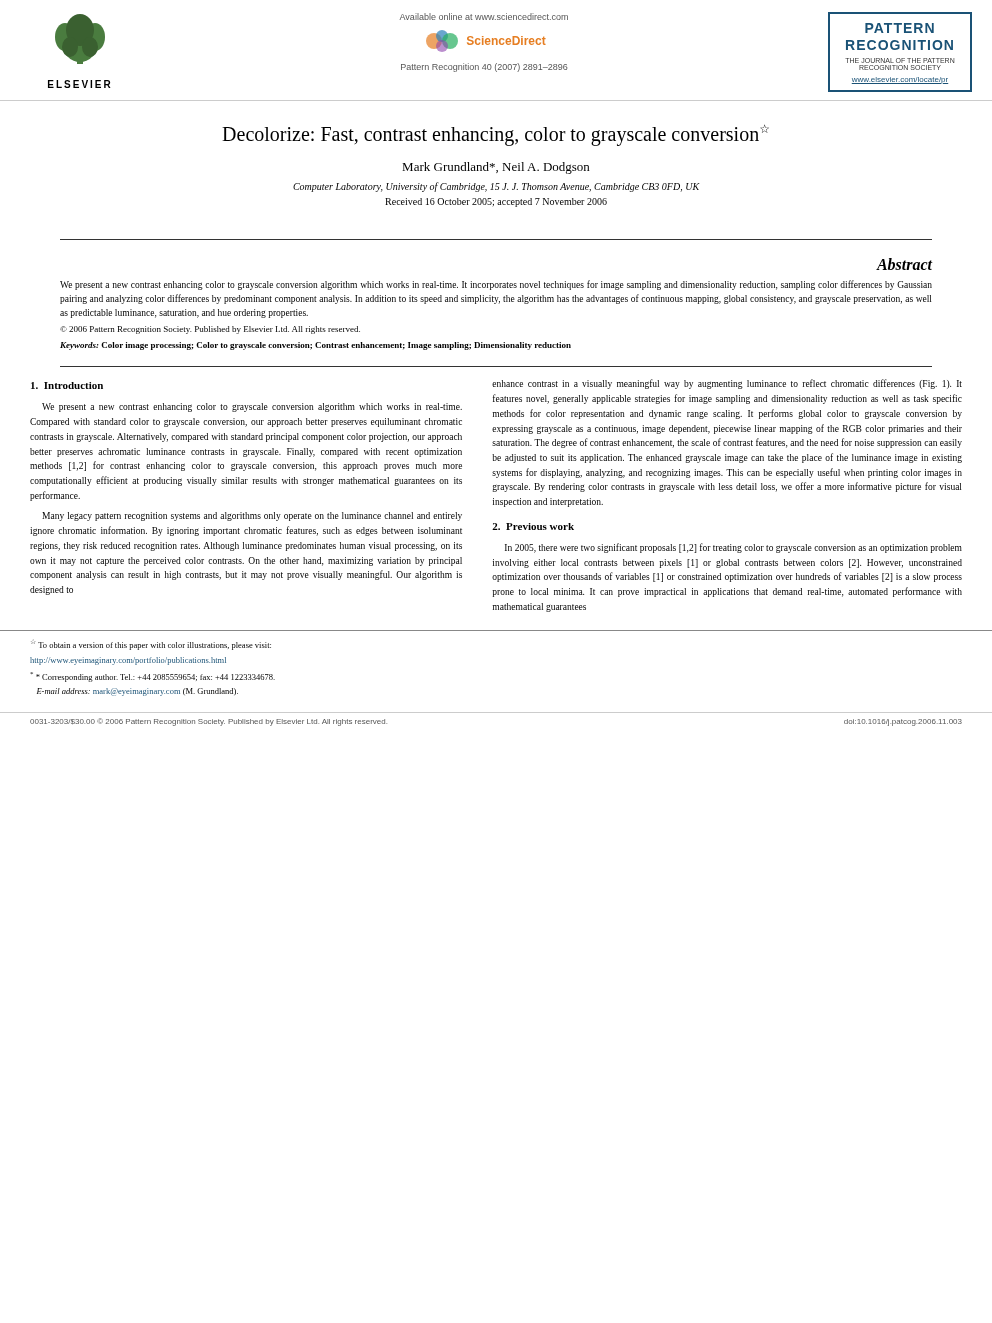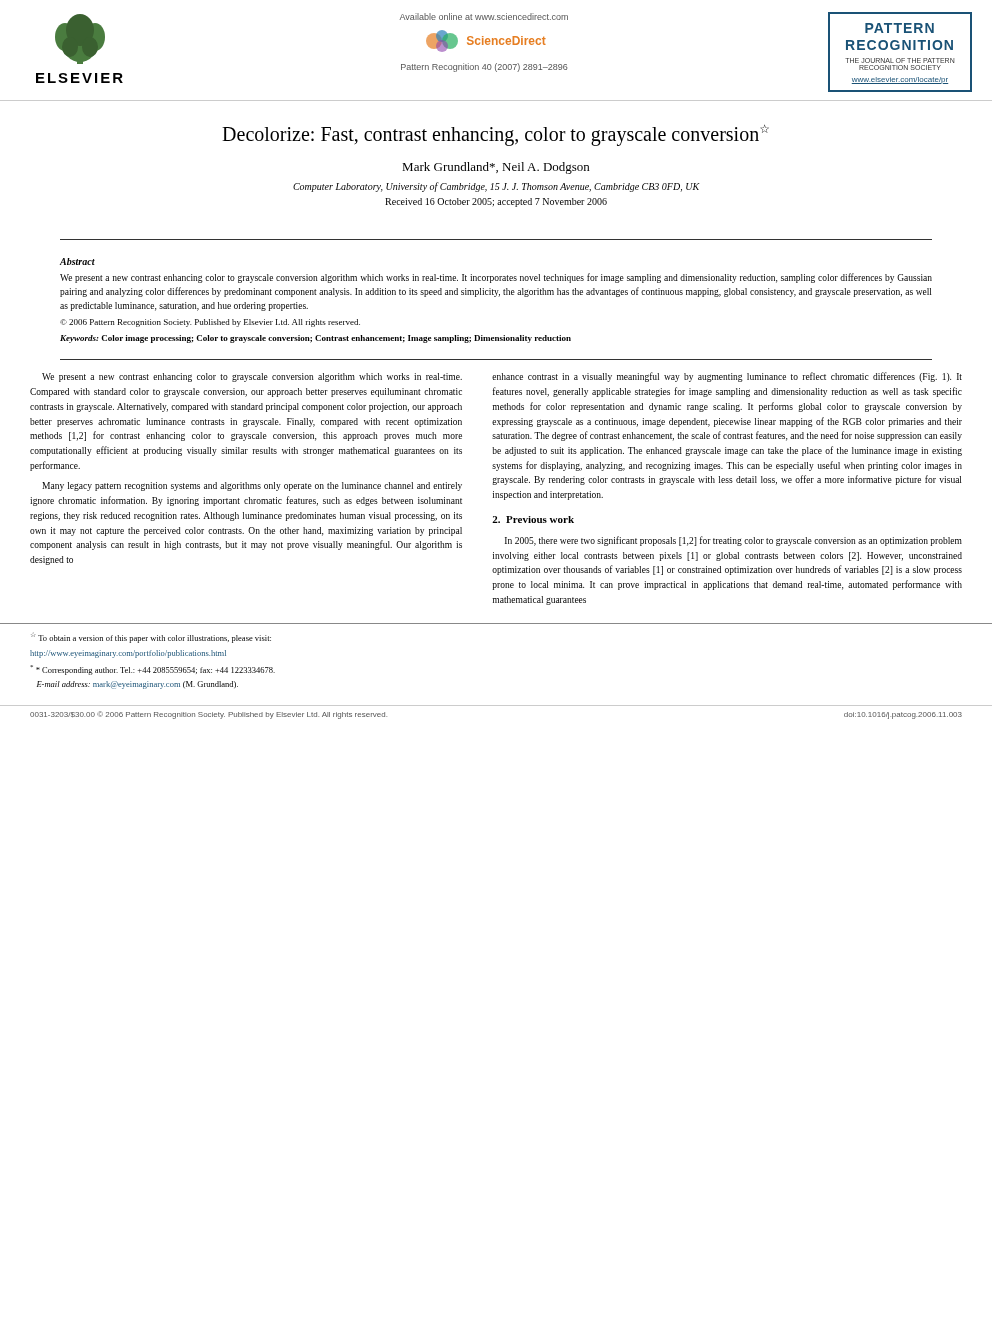--- a/index.html
+++ b/index.html
@@ -32,24 +32,24 @@
     .elsevier-logo {
       display: flex;
       flex-direction: column;
       align-items: center;
     }
     .elsevier-tree {
       width: 60px;
       height: 55px;
     }
     .elsevier-text {
-      font-size: 15px;
+      font-size: 10px;
       font-family: Arial, sans-serif;
       letter-spacing: 2px;
-      margin-top: 2px;
+      margin-top: 12px;
       font-weight: bold;
     }
     .header-center {
       display: flex;
       flex-direction: column;
       align-items: center;
       flex: 1;
     }
     .available-online {
       font-size: 9px;
@@ -140,24 +140,25 @@
     .divider {
       border: none;
       border-top: 1px solid #333;
       margin: 8px 60px;
     }
     
     .abstract-section {
       padding: 8px 60px;
     }
     .abstract-title {
-      font-size: 10px;
+      font-size: 16px;
       font-weight: bold;
       font-style: italic;
       margin-bottom: 4px;
+      text-align: right;
     }
     .abstract-text {
       font-size: 9.5px;
       text-align: justify;
       line-height: 1.5;
     }
     .copyright {
       font-size: 9px;
       margin-top: 4px;
     }
@@ -297,20 +298,24 @@
       <span style="font-weight:bold;font-style:italic;">Keywords:</span>
       <span> Color image processing; Color to grayscale conversion; Contrast enhancement; Image sampling; Dimensionality reduction</span>
     </div>
   </div>
 
   <hr class="divider">
 
   <div class="main-content">
 
     <div class="col-left">
+      <div class="section-title">
+        <span>1.</span>
+        &nbsp;<span>Introduction</span>
+      </div>
       <p class="indent">
         We present a new contrast enhancing color to grayscale conversion algorithm which works in real-time. Compared with standard color to grayscale conversion, our approach better preserves equiluminant chromatic contrasts in grayscale. Alternatively, compared with standard principal component color projection, our approach better preserves achromatic luminance contrasts in grayscale. Finally, compared with recent optimization methods [1,2] for contrast enhancing color to grayscale conversion, this approach proves much more computationally efficient at producing visually similar results with stronger mathematical guarantees on its performance.
       </p>
       <p class="indent">
         Many legacy pattern recognition systems and algorithms only operate on the luminance channel and entirely ignore chromatic information. By ignoring important chromatic features, such as edges between isoluminant regions, they risk reduced recognition rates. Although luminance predominates human visual processing, on its own it may not capture the perceived color contrasts. On the other hand, maximizing variation by principal component analysis can result in high contrasts, but it may not prove visually meaningful. Our algorithm is designed to
       </p>
     </div>
 
     <div class="col-right">
       <p>

